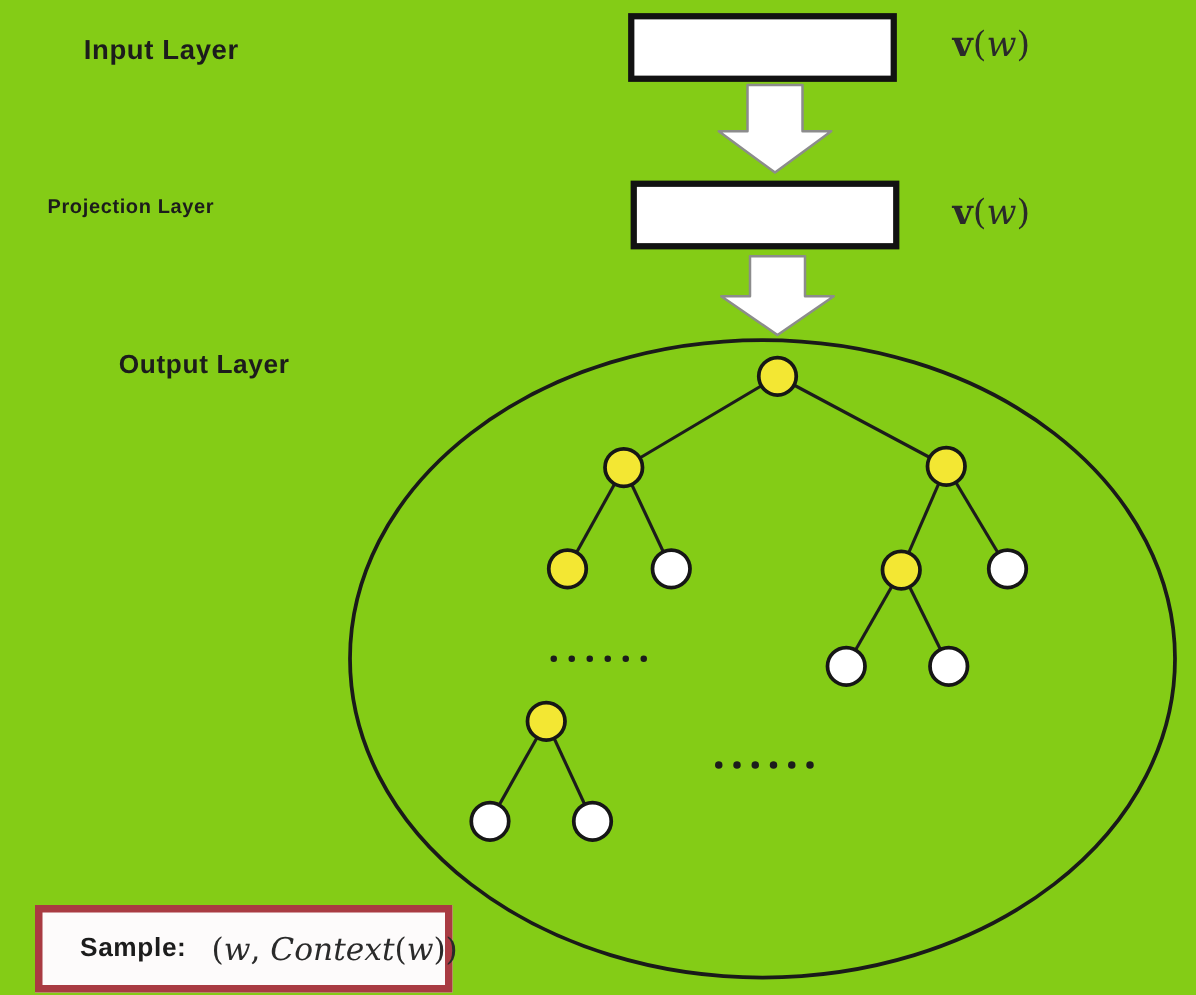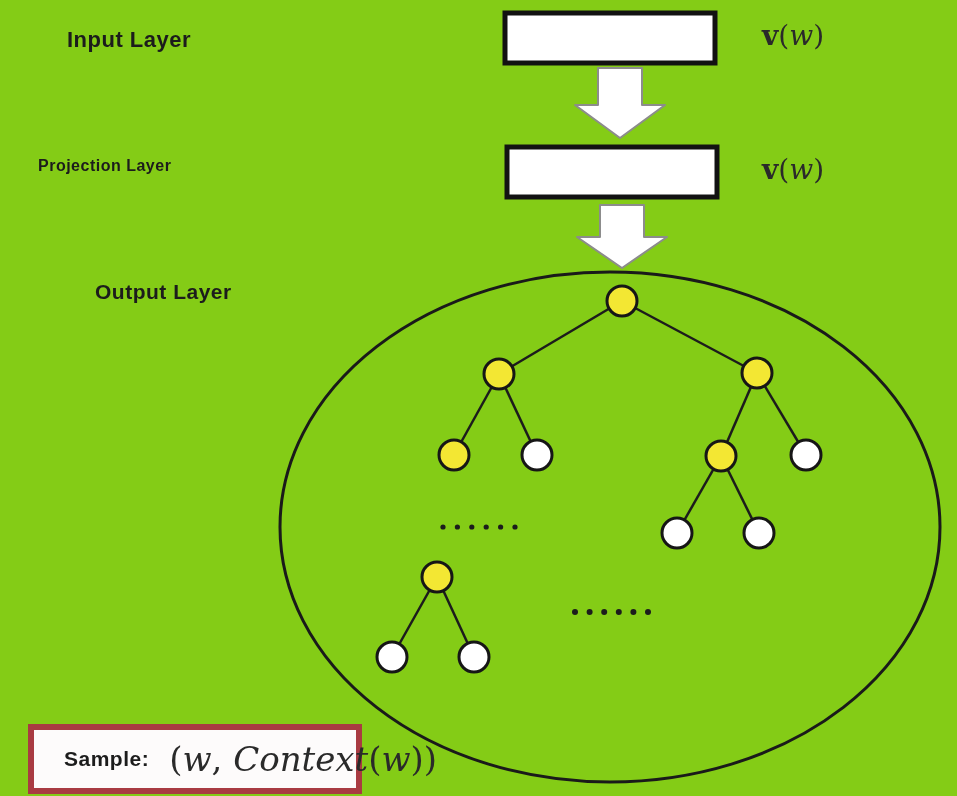--- a/index.html
+++ b/index.html
@@ -48,21 +48,21 @@
     margin-top: 12px;
   }
   #sample-label {
     font-weight: bold;
     font-size: 21px;
     color: #1c1c1c;
     letter-spacing: 0.5px;
   }
   #sample-formula {
     margin-left: 20px;
-    font-size: 34px;
+    font-size: 25px;
     line-height: 1;
     white-space: nowrap;
   }
 </style>
 </head>
 <body>
 
 <div id="page">
 
   <svg id="diagram-svg" width="957" height="796" viewBox="0 0 957 796">

